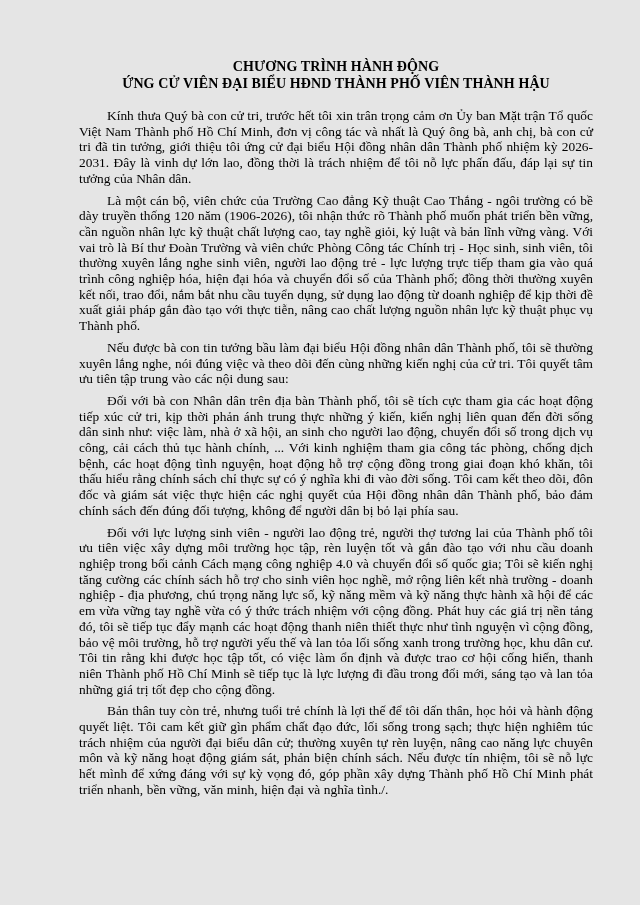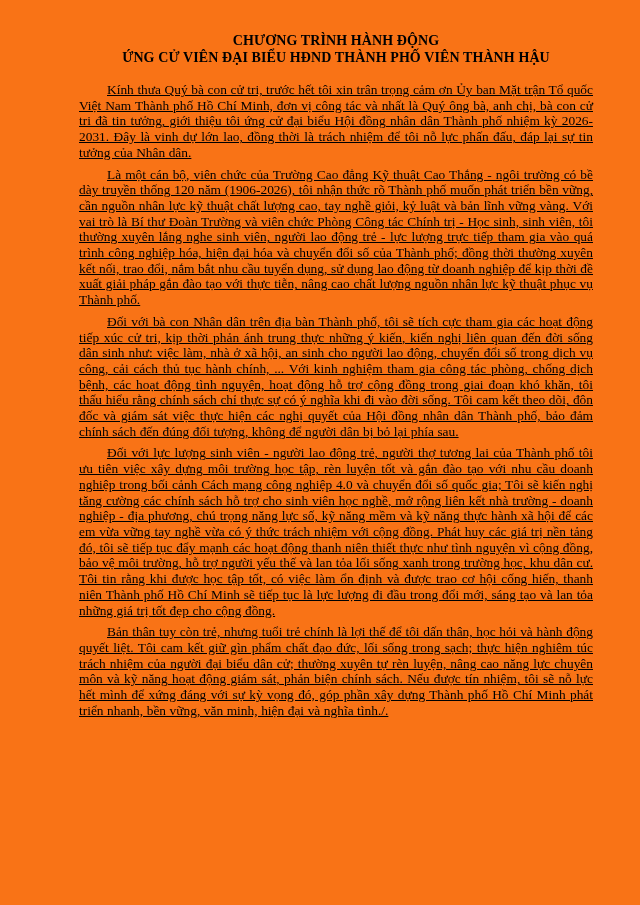--- a/index.html
+++ b/index.html
@@ -4,56 +4,56 @@
 <style>
   html, body {
     margin: 0;
     padding: 0;
     background: #ffffff;
   }
   .page {
     position: relative;
     width: 640px;
     height: 905px;
-    background: #f97316;
+    background: #e5e5e5;
     overflow: hidden;
     font-family: "Liberation Serif", "DejaVu Serif", serif;
     color: #000000;
     box-sizing: border-box;
-    padding: 32px 47px 0 79px;
+    padding: 58px 47px 0 79px;
   }
   .doc-title {
     text-align: center;
     font-weight: bold;
     font-size: 14px;
     line-height: 17px;
     margin: 0 0 16px 0;
     letter-spacing: 0.1px;
   }
   .doc-title .title-line {
     display: block;
   }
   .doc-body p {
     margin: 0 0 6px 0;
     font-size: 13.4px;
     line-height: 15.7px;
     text-align: justify;
     text-indent: 28px;
     word-spacing: 0.2px;
-    text-decoration: underline;
   }
 </style>
 </head>
 <body>
 
 <div class="page">
   <h1 class="doc-title">
     <span class="title-line">CHƯƠNG TRÌNH HÀNH ĐỘNG</span>
     <span class="title-line">ỨNG CỬ VIÊN ĐẠI BIỂU HĐND THÀNH PHỐ VIÊN THÀNH HẬU</span>
   </h1>
   <div class="doc-body">
     <p>Kính thưa Quý bà con cử tri, trước hết tôi xin trân trọng cảm ơn Ủy ban Mặt trận Tổ quốc Việt Nam Thành phố Hồ Chí Minh, đơn vị công tác và nhất là Quý ông bà, anh chị, bà con cử tri đã tin tưởng, giới thiệu tôi ứng cử đại biểu Hội đồng nhân dân Thành phố nhiệm kỳ 2026-2031. Đây là vinh dự lớn lao, đồng thời là trách nhiệm để tôi nỗ lực phấn đấu, đáp lại sự tin tưởng của Nhân dân.</p>
     <p>Là một cán bộ, viên chức của Trường Cao đẳng Kỹ thuật Cao Thắng - ngôi trường có bề dày truyền thống 120 năm (1906-2026), tôi nhận thức rõ Thành phố muốn phát triển bền vững, cần nguồn nhân lực kỹ thuật chất lượng cao, tay nghề giỏi, kỷ luật và bản lĩnh vững vàng. Với vai trò là Bí thư Đoàn Trường và viên chức Phòng Công tác Chính trị - Học sinh, sinh viên, tôi thường xuyên lắng nghe sinh viên, người lao động trẻ - lực lượng trực tiếp tham gia vào quá trình công nghiệp hóa, hiện đại hóa và chuyển đổi số của Thành phố; đồng thời thường xuyên kết nối, trao đổi, nắm bắt nhu cầu tuyển dụng, sử dụng lao động từ doanh nghiệp để kịp thời đề xuất giải pháp gắn đào tạo với thực tiễn, nâng cao chất lượng nguồn nhân lực kỹ thuật phục vụ Thành phố.</p>
+    <p>Nếu được bà con tin tưởng bầu làm đại biểu Hội đồng nhân dân Thành phố, tôi sẽ thường xuyên lắng nghe, nói đúng việc và theo dõi đến cùng những kiến nghị của cử tri. Tôi quyết tâm ưu tiên tập trung vào các nội dung sau:</p>
     <p>Đối với bà con Nhân dân trên địa bàn Thành phố, tôi sẽ tích cực tham gia các hoạt động tiếp xúc cử tri, kịp thời phản ánh trung thực những ý kiến, kiến nghị liên quan đến đời sống dân sinh như: việc làm, nhà ở xã hội, an sinh cho người lao động, chuyển đổi số trong dịch vụ công, cải cách thủ tục hành chính, ... Với kinh nghiệm tham gia công tác phòng, chống dịch bệnh, các hoạt động tình nguyện, hoạt động hỗ trợ cộng đồng trong giai đoạn khó khăn, tôi thấu hiểu rằng chính sách chỉ thực sự có ý nghĩa khi đi vào đời sống. Tôi cam kết theo dõi, đôn đốc và giám sát việc thực hiện các nghị quyết của Hội đồng nhân dân Thành phố, bảo đảm chính sách đến đúng đối tượng, không để người dân bị bỏ lại phía sau.</p>
     <p>Đối với lực lượng sinh viên - người lao động trẻ, người thợ tương lai của Thành phố tôi ưu tiên việc xây dựng môi trường học tập, rèn luyện tốt và gắn đào tạo với nhu cầu doanh nghiệp trong bối cảnh Cách mạng công nghiệp 4.0 và chuyển đổi số quốc gia; Tôi sẽ kiến nghị tăng cường các chính sách hỗ trợ cho sinh viên học nghề, mở rộng liên kết nhà trường - doanh nghiệp - địa phương, chú trọng năng lực số, kỹ năng mềm và kỹ năng thực hành xã hội để các em vừa vững tay nghề vừa có ý thức trách nhiệm với cộng đồng. Phát huy các giá trị nền tảng đó, tôi sẽ tiếp tục đẩy mạnh các hoạt động thanh niên thiết thực như tình nguyện vì cộng đồng, bảo vệ môi trường, hỗ trợ người yếu thế và lan tỏa lối sống xanh trong trường học, khu dân cư. Tôi tin rằng khi được học tập tốt, có việc làm ổn định và được trao cơ hội cống hiến, thanh niên Thành phố Hồ Chí Minh sẽ tiếp tục là lực lượng đi đầu trong đổi mới, sáng tạo và lan tỏa những giá trị tốt đẹp cho cộng đồng.</p>
     <p>Bản thân tuy còn trẻ, nhưng tuổi trẻ chính là lợi thế để tôi dấn thân, học hỏi và hành động quyết liệt. Tôi cam kết giữ gìn phẩm chất đạo đức, lối sống trong sạch; thực hiện nghiêm túc trách nhiệm của người đại biểu dân cử; thường xuyên tự rèn luyện, nâng cao năng lực chuyên môn và kỹ năng hoạt động giám sát, phản biện chính sách. Nếu được tín nhiệm, tôi sẽ nỗ lực hết mình để xứng đáng với sự kỳ vọng đó, góp phần xây dựng Thành phố Hồ Chí Minh phát triển nhanh, bền vững, văn minh, hiện đại và nghĩa tình./.</p>
   </div>
 </div>
 
 </body></html>

